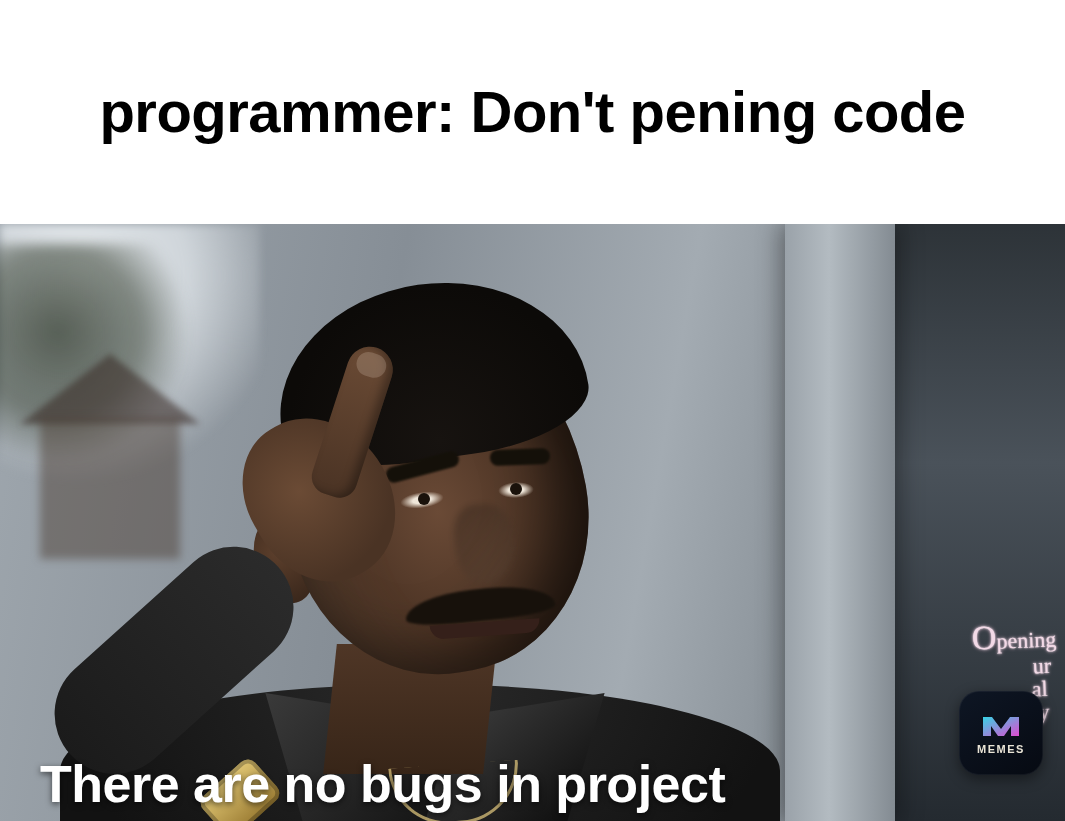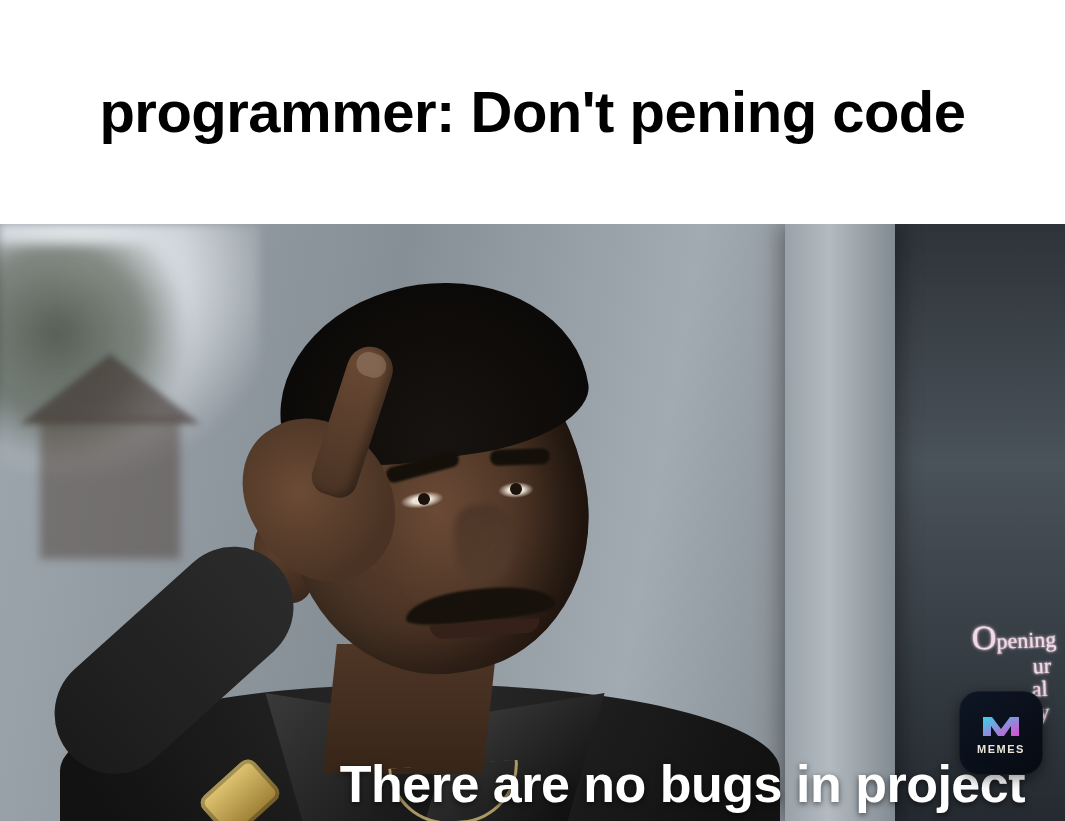--- a/index.html
+++ b/index.html
@@ -248,21 +248,21 @@
     left: 280px; top: 230px;
     width: 100px; height: 60px;
     background: radial-gradient(circle at 30% 30%, #755539 0%, #4a3324 80%);
     border-radius: 30px;
     transform: rotate(-25deg);
   }
   
   .bottom-caption {
     position: absolute;
     left: 0; right: 0; bottom: 6px;
-    text-align: right;
+    text-align: left;
     padding: 0 40px;
   }
   .bottom-caption-text {
     font-size: 52px;
     font-weight: 700;
     color: #fff;
     line-height: 1.18;
     text-shadow: 0 2px 6px rgba(0,0,0,0.6);
     letter-spacing: -0.5px;
   }

